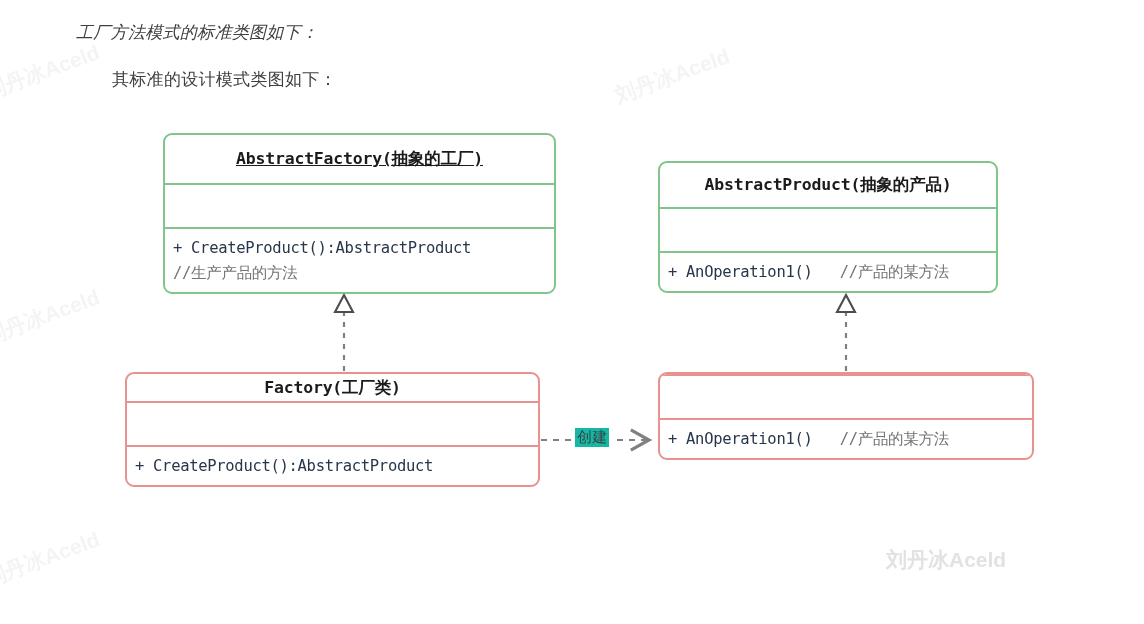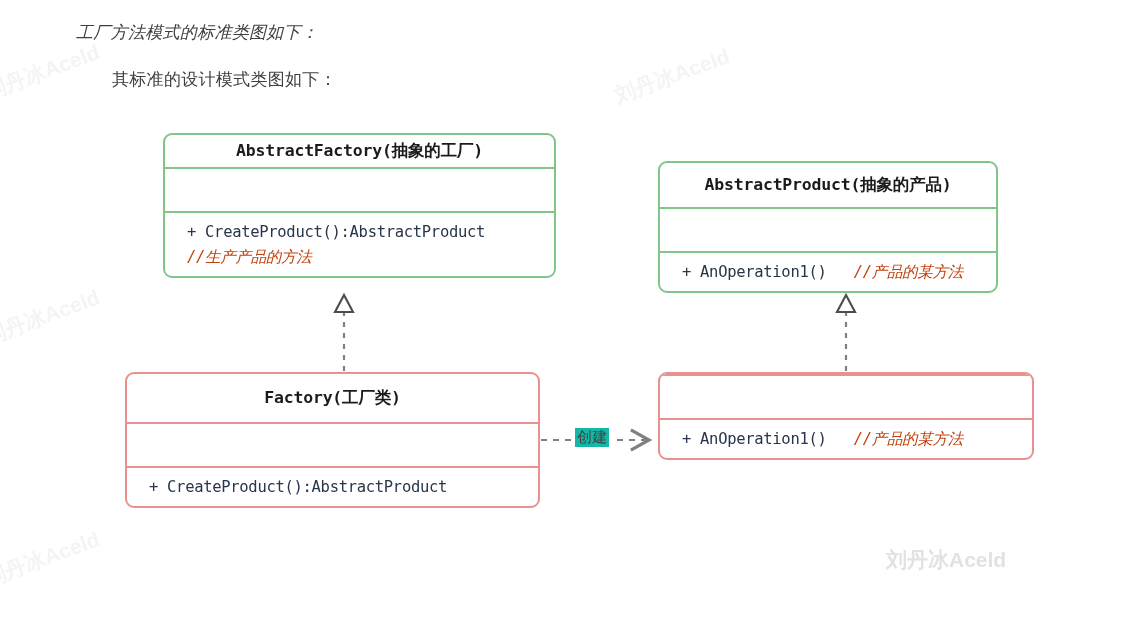--- a/index.html
+++ b/index.html
@@ -92,46 +92,45 @@
   }
   .concrete .uml-sep { background: #e8918f; }
 
   .uml-attrs {
     box-sizing: border-box;
     width: 100%;
   }
   .uml-ops {
     box-sizing: border-box;
     width: 100%;
-    padding: 7px 0 6px 22px;
+    padding: 7px 0 6px 8px;
   }
   .op-line {
     font-family: "DejaVu Sans Mono", "Liberation Mono", monospace;
     font-size: 15.5px;
     line-height: 25px;
     color: #27364a;
     white-space: nowrap;
     letter-spacing: -.3px;
   }
   .op-comment {
-    color: #c2410c;
-    font-style: italic;
+    color: #737373;
   }
 
   
   #cls-abstract-factory { left: 163px; top: 133px; width: 393px; }
-  #cls-abstract-factory .uml-title { height: 32px; }
+  #cls-abstract-factory .uml-title { height: 48px; text-decoration: underline; }
   #cls-abstract-factory .uml-attrs { height: 42px; }
 
   #cls-abstract-product { left: 658px; top: 161px; width: 340px; }
   #cls-abstract-product .uml-title { height: 44px; }
   #cls-abstract-product .uml-attrs { height: 42px; }
 
   #cls-factory { left: 125px; top: 372px; width: 415px; }
-  #cls-factory .uml-title { height: 48px; }
+  #cls-factory .uml-title { height: 27px; }
   #cls-factory .uml-attrs { height: 42px; }
 
   #cls-concrete-product { left: 658px; top: 372px; width: 376px; }
   #cls-concrete-product .uml-title { height: 44px; }
   #cls-concrete-product .uml-attrs { height: 42px; }
 
   
   .edge-label {
     position: absolute;
     font-size: 15px;

